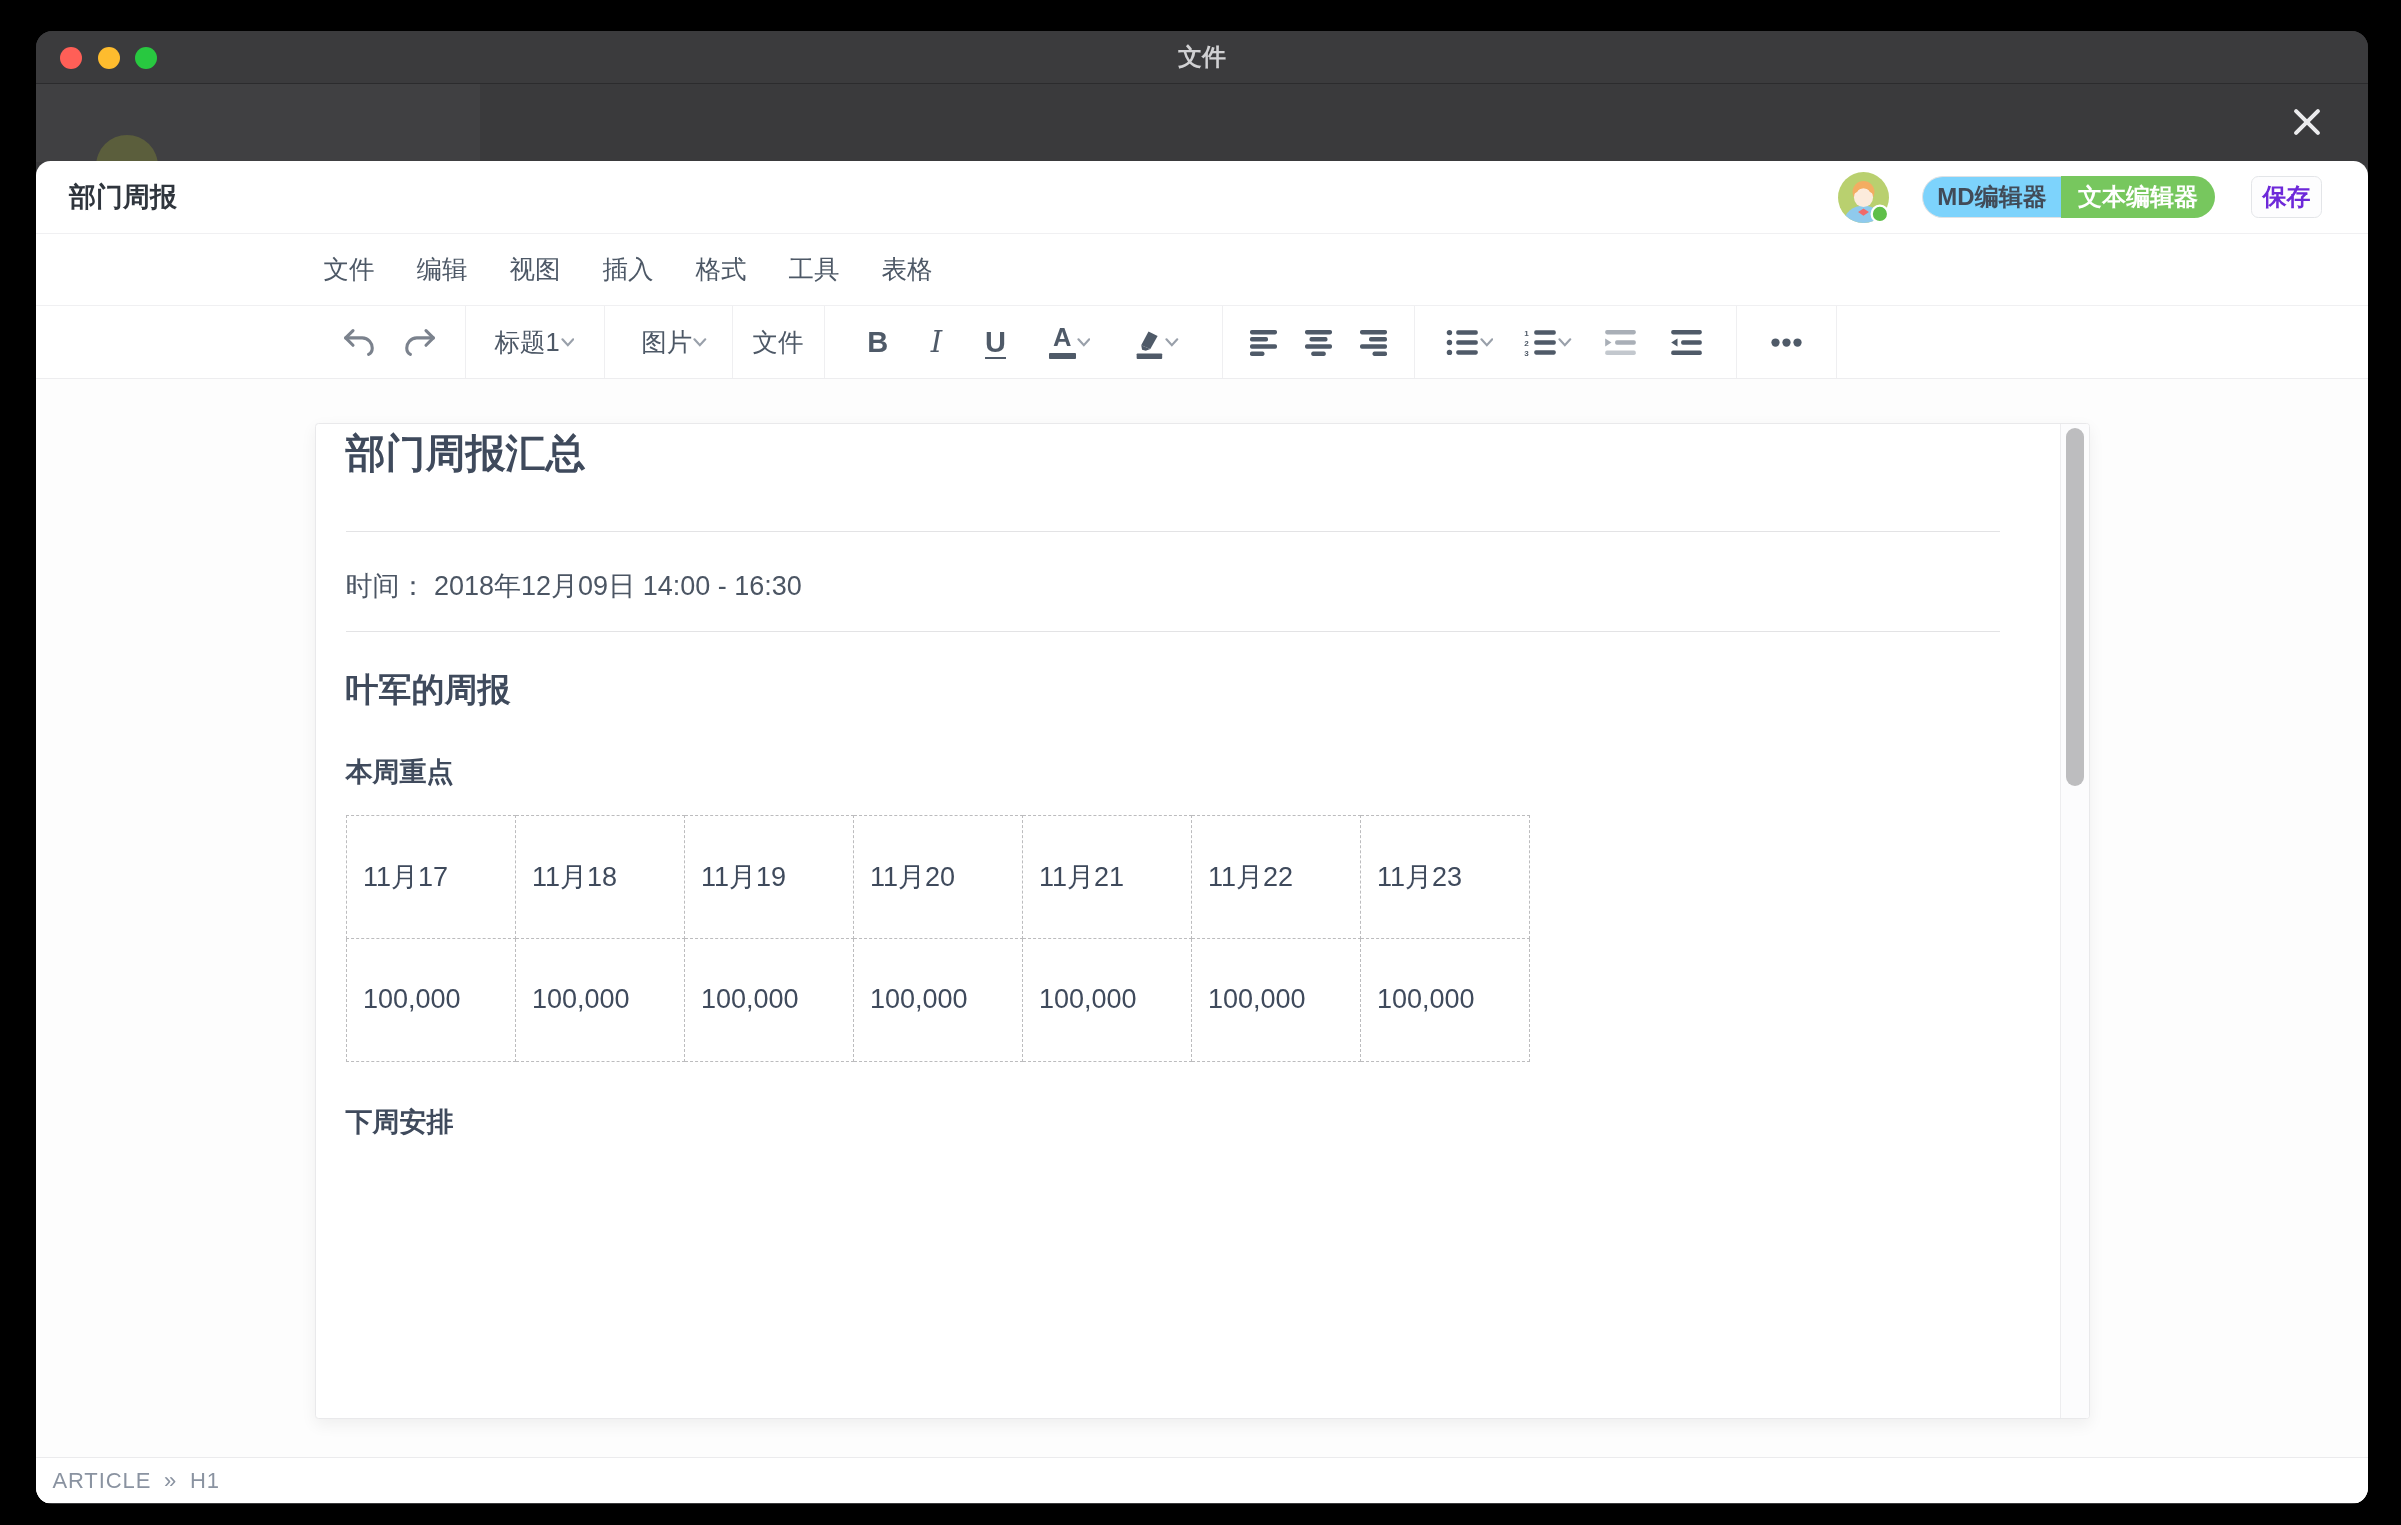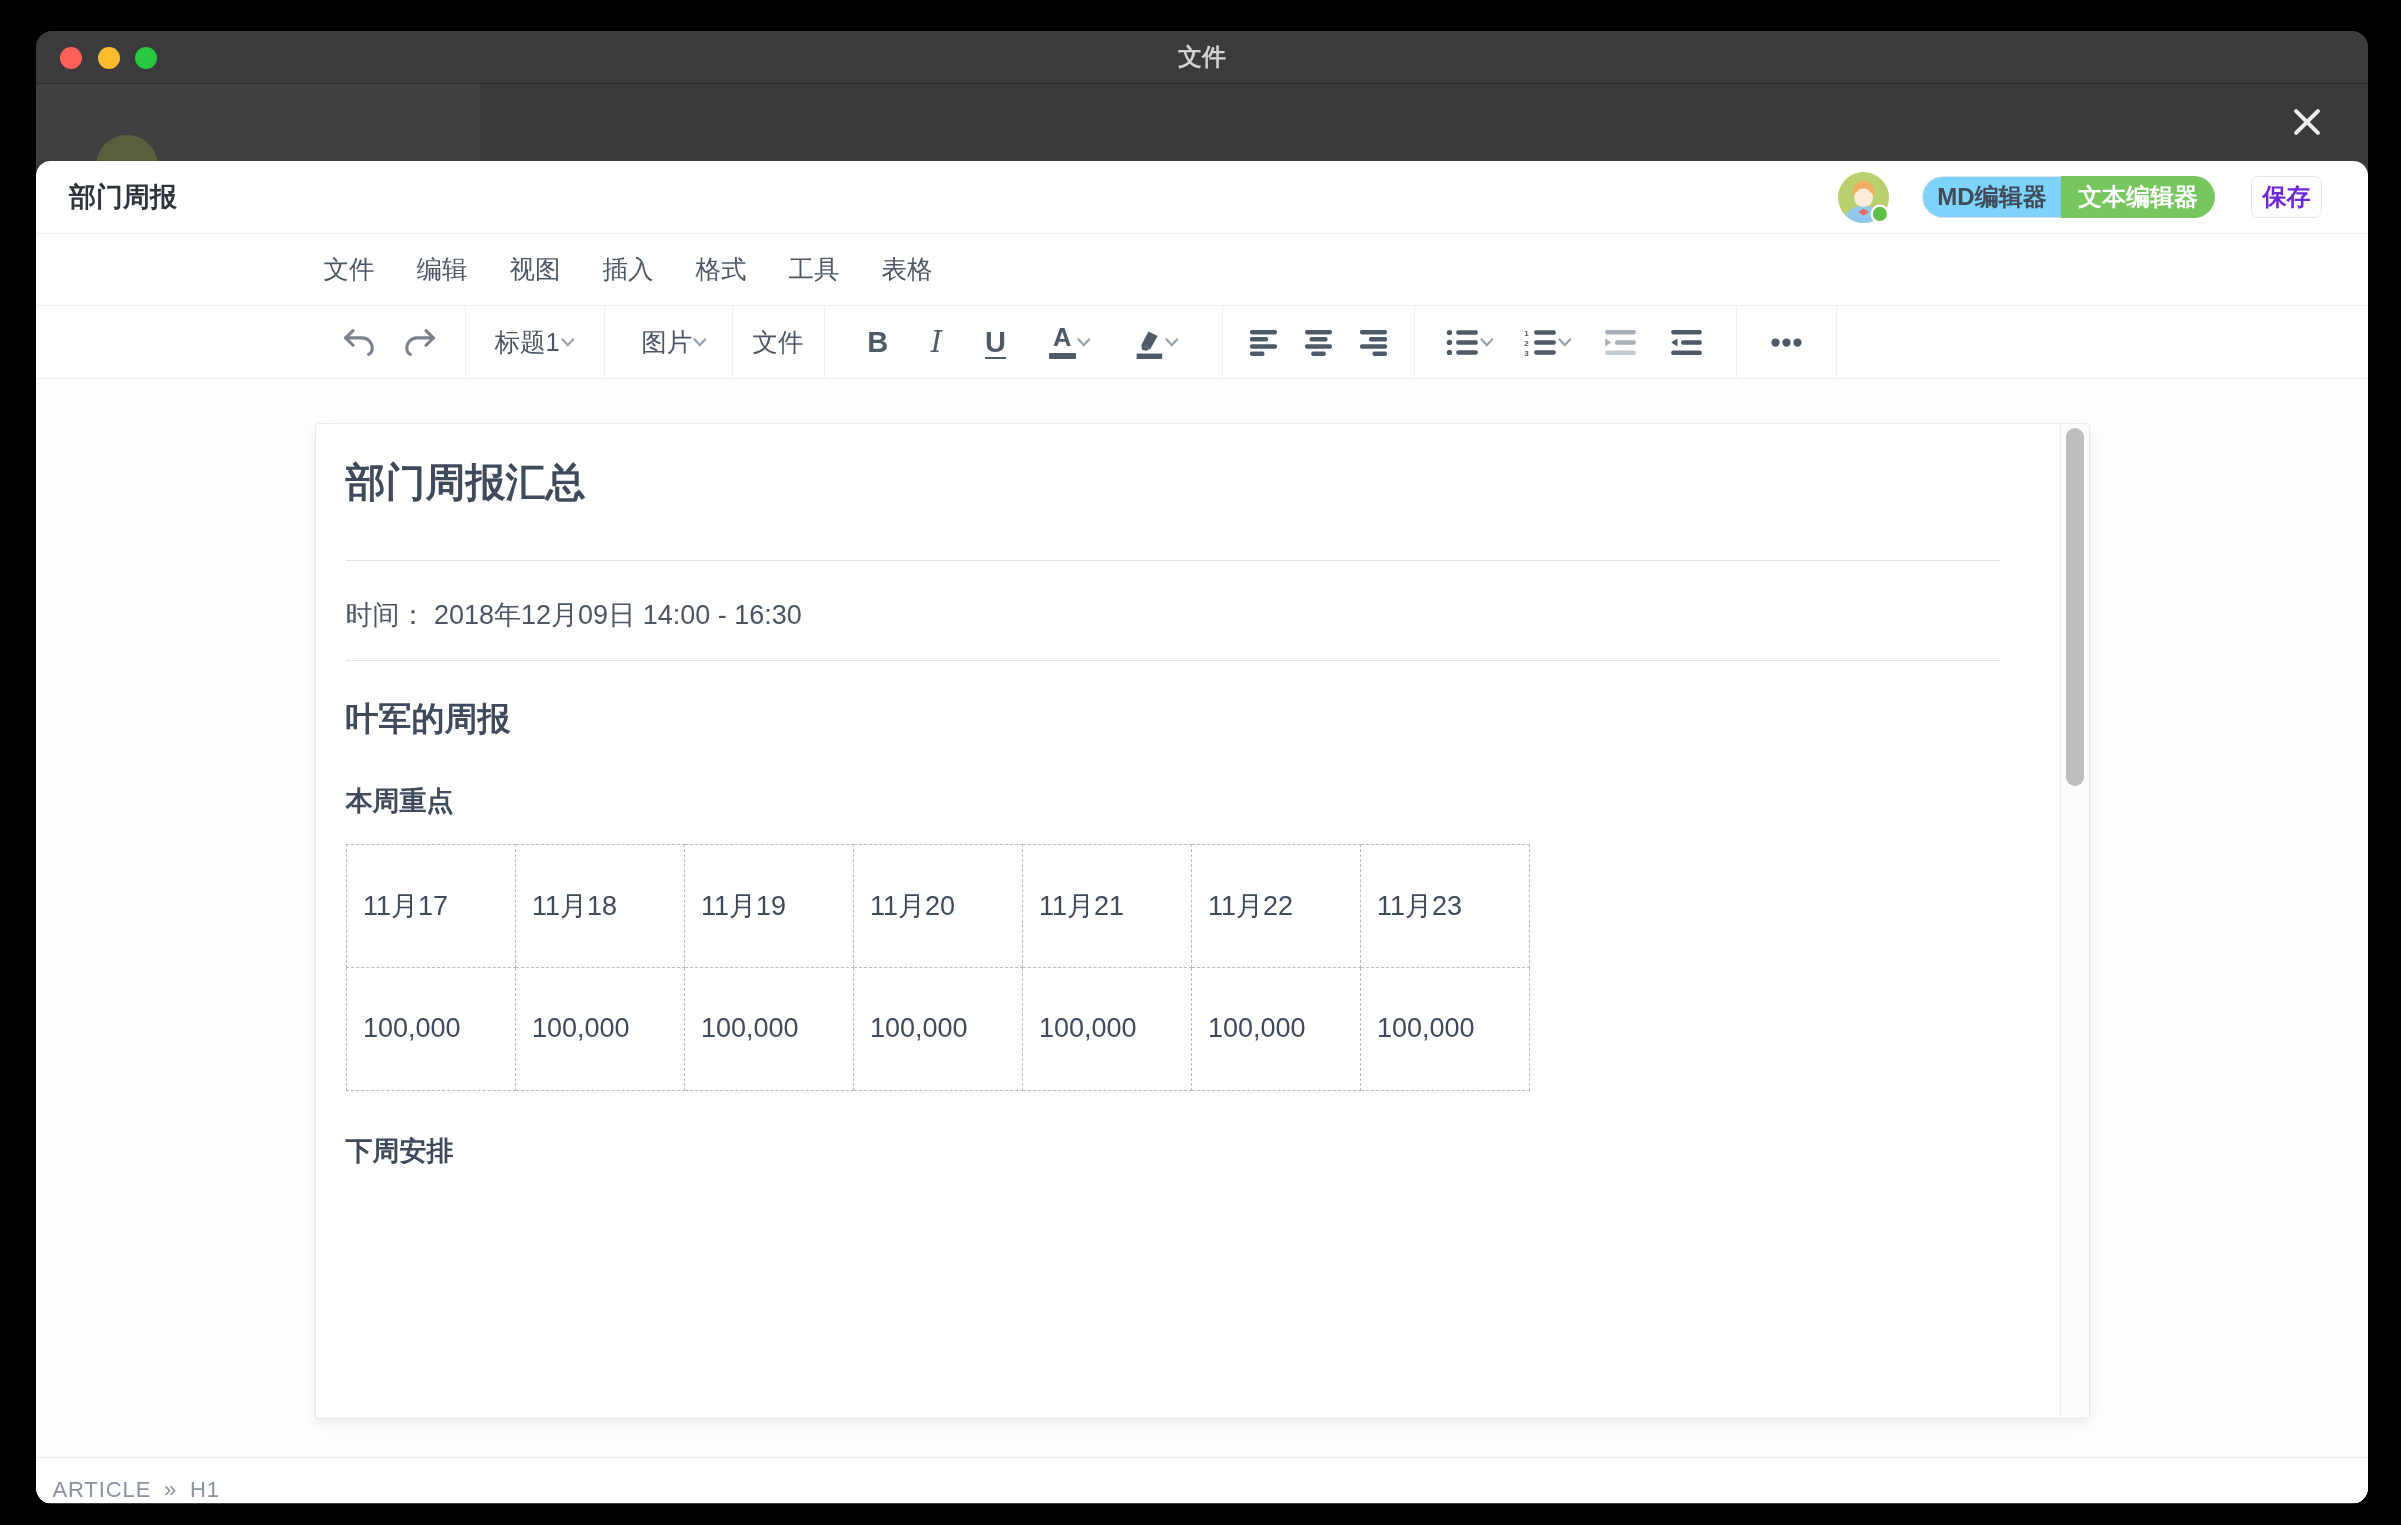--- a/index.html
+++ b/index.html
@@ -48,35 +48,35 @@
   .underline-glyph { font-size:29px; font-weight:600; text-decoration:underline; text-underline-offset:4.6px; }
   .fontcolor { display:flex; flex-direction:column; align-items:center; line-height:1; }
   .fontcolor .a { font-size:25.5px; font-weight:700; }
   .fontcolor .bar { width:27px; height:5.5px; background:#4f5a68; margin-top:2.7px; border-radius:0.9px; }
   .disabled-icon { color:#a9afb7; }
 
   
   .content { flex:1; background:#fdfdfd; overflow:hidden; }
   .card { width:1775px; height:996px; margin:44px auto 0; background:#fff; border:0.9px solid #e9e9eb; border-radius:3.6px; box-shadow:0 5.5px 16.4px rgba(0,0,0,.06); position:relative; overflow:hidden; }
   .card-body { padding:0 89px 0 30px; }
-  .doc-h1 { margin-top:29px; font-size:40px; font-weight:700; color:#3f4a5c; line-height:58px; }
+  .doc-h1 { font-size:40px; font-weight:700; color:#3f4a5c; line-height:58px; }
   .rule { border:none; border-top:0.9px solid #e3e3e5; }
   .rule.r1 { margin-top:49px; } .rule.r2 { margin-top:27px; }
   .time-line { margin-top:36px; font-size:27px; color:#4b5563; line-height:36px; }
   .doc-h2 { margin-top:38px; font-size:33px; font-weight:700; color:#3f4a5c; line-height:40px; }
   .doc-h3 { margin-top:46px; font-size:27px; font-weight:700; color:#3f4a5c; line-height:33px; }
   .doc-ol { margin-top:47px; padding-left:46px; font-size:27px; color:#4b5563; line-height:39px; }
   .doc-table { margin-top:25.5px; border-collapse:collapse; }
   .doc-table td { width:169px; height:123px; border:0.9px dashed #bcbcbe; vertical-align:middle; padding-left:16.4px; font-size:27px; color:#3f4a5c; }
   .doc-h3.next { margin-top:44px; }
   .scroll-zone { position:absolute; right:0; top:0; bottom:0; width:29px; border-left:0.9px solid #ededef; background:#fcfcfd; }
   .scroll-thumb { position:absolute; left:5.5px; top:3.6px; width:18px; height:358px; border-radius:9px; background:#bdbdbf; cursor:grab; }
 
   
-  .status-bar { height:46px; flex:0 0 46px; border-top:0.9px solid #ebebed; background:#fff; display:flex; align-items:flex-end; gap:12.8px; padding-left:16.4px; font-size:22px; color:#8a93a1; letter-spacing:0.9px; }
+  .status-bar { height:46px; flex:0 0 46px; border-top:0.9px solid #ebebed; background:#fff; display:flex; align-items:center; gap:12.8px; padding-left:16.4px; font-size:22px; color:#8a93a1; letter-spacing:0.9px; }
 
   svg { display:block; }
 </style>
 </head>
 <body>
 
 <div class="window">
 
   <div class="titlebar">
     <div class="traffic">

